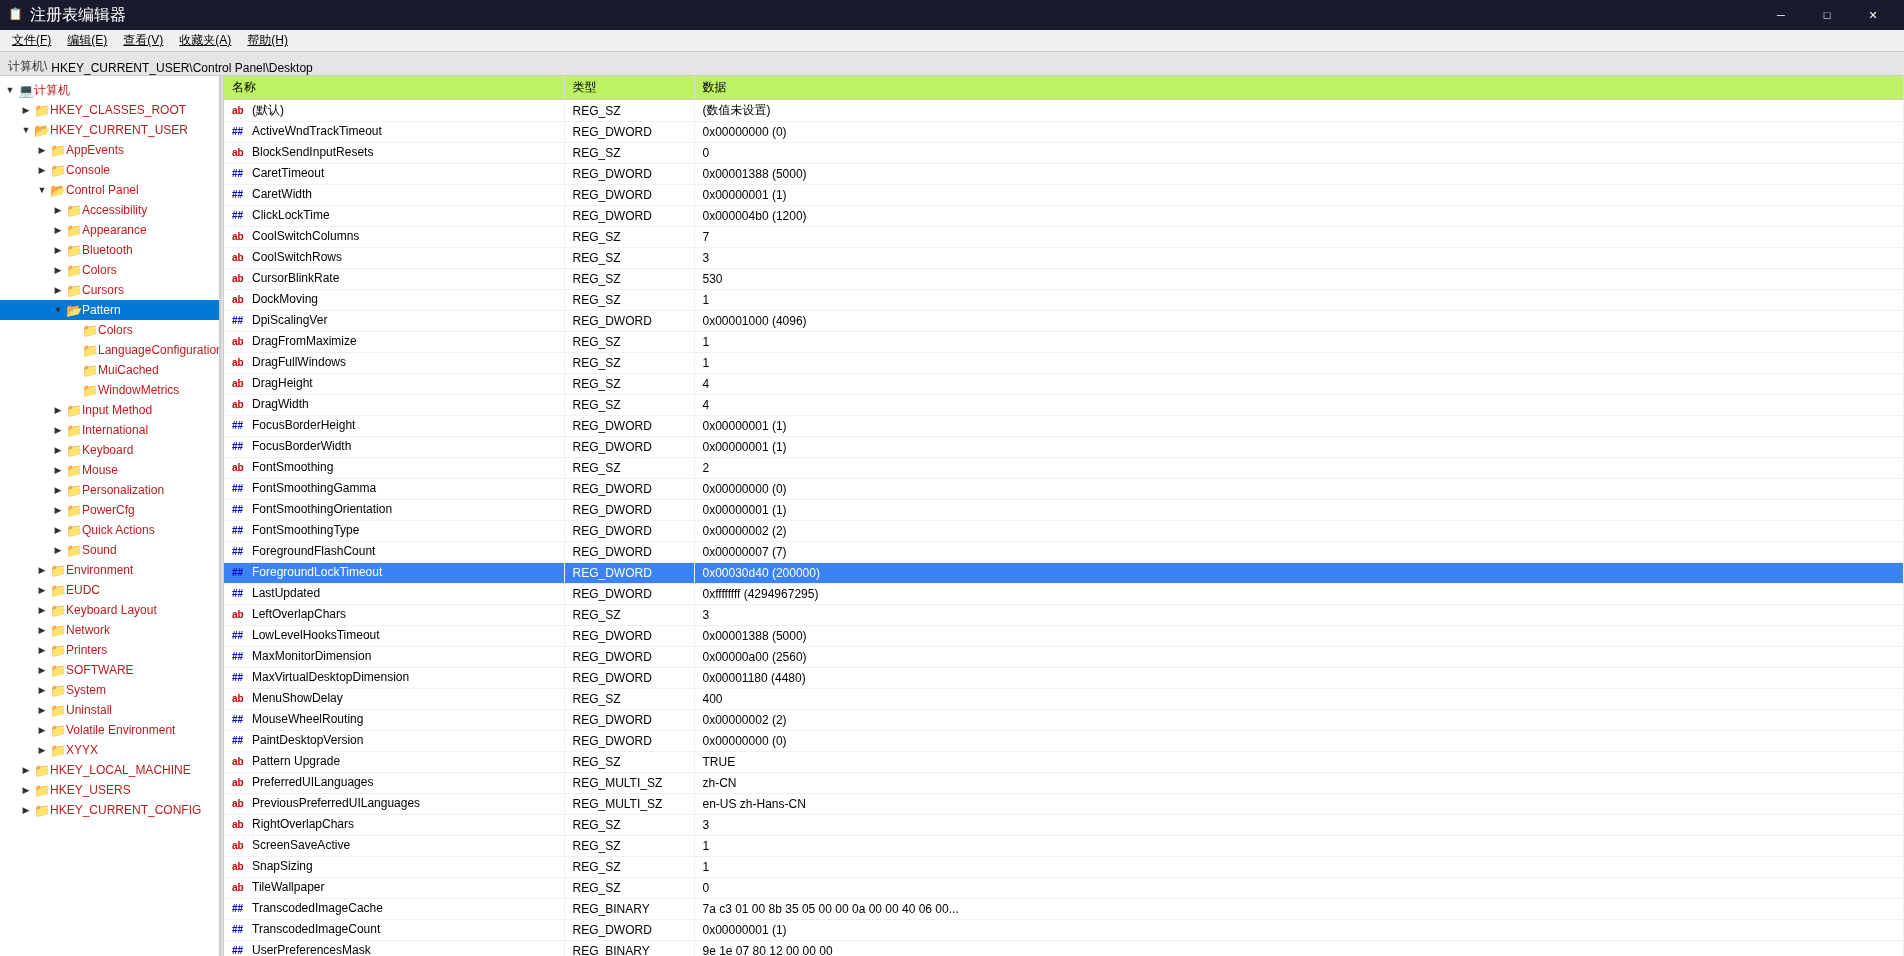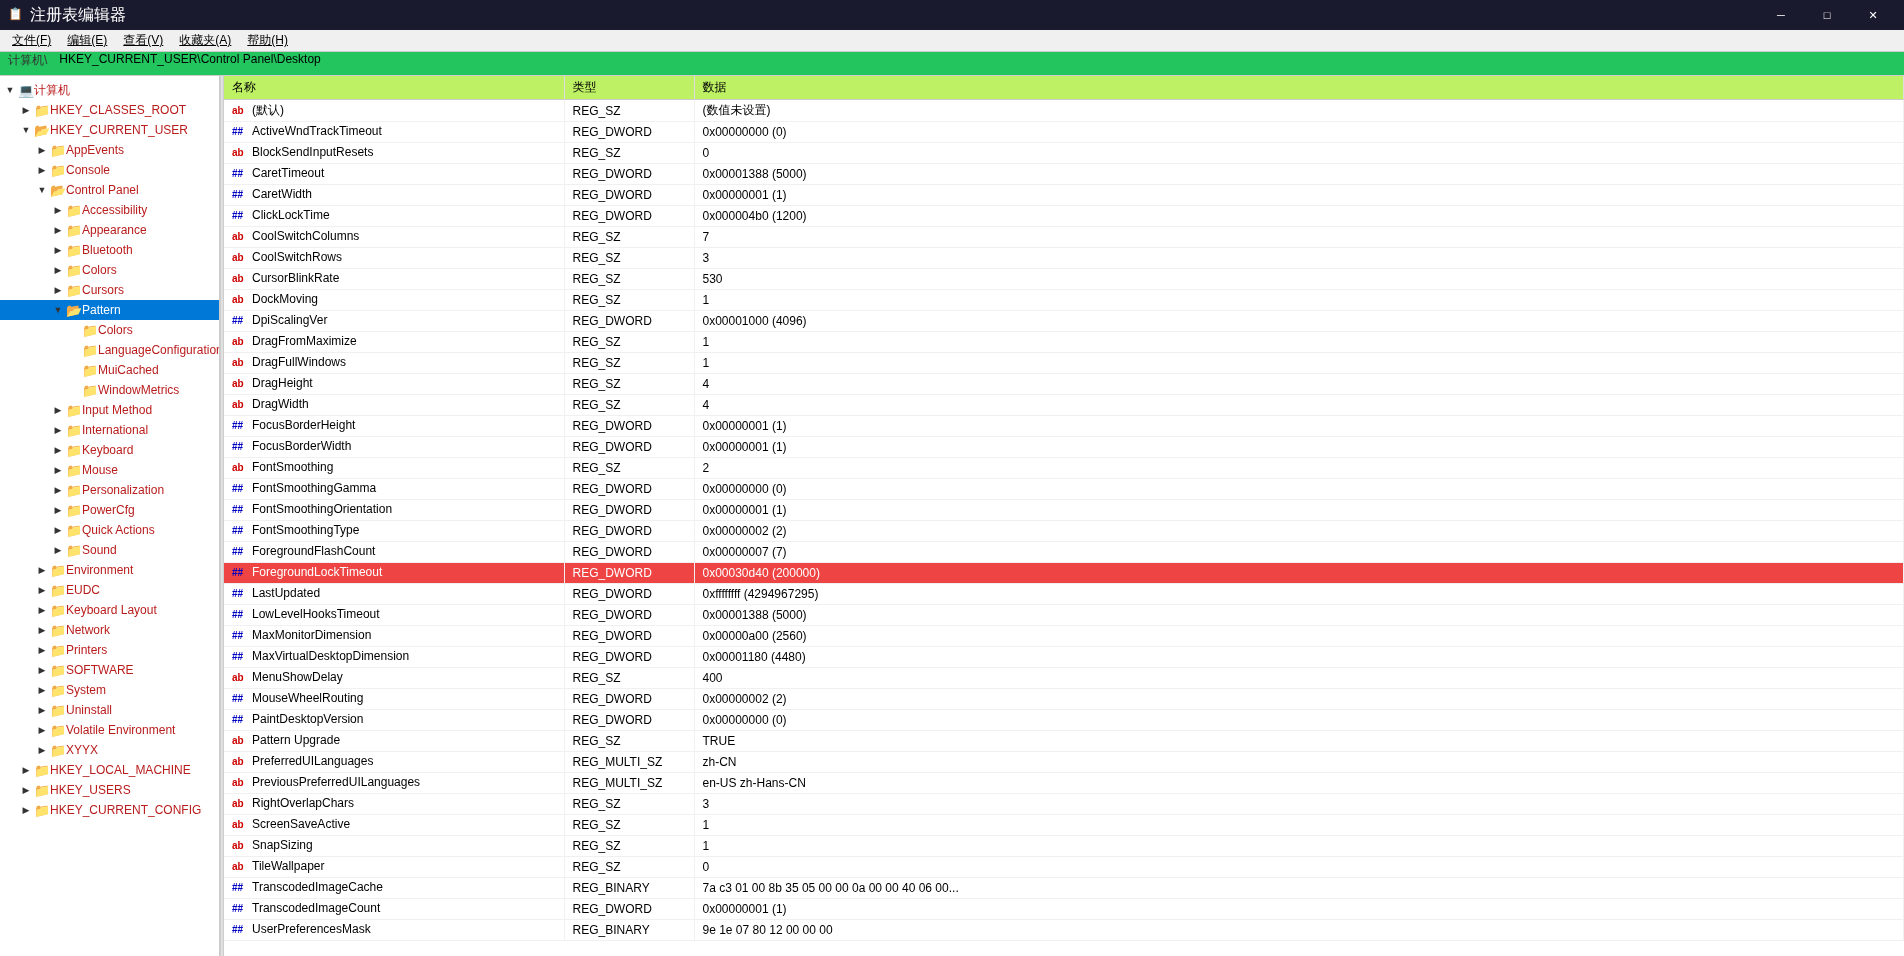--- a/index.html
+++ b/index.html
@@ -65,27 +65,27 @@
     .menu-item {
       padding: 2px 8px;
       cursor: pointer;
       font-size: 12px;
       text-decoration: underline;
     }
 
     
     .address-bar {
       height: 24px;
-      background: #22c55e;
-      display: flex;
-      align-items: flex-start;
+      background: #e5e5e5;
+      display: flex;
+      align-items: flex-end;
       padding: 0 8px;
       border-bottom: 1px solid #ccc;
       font-size: 12px;
-      gap: 12px;
+      gap: 4px;
     }
     .address-label { color: #333; }
     .address-value { color: #000; }
 
     
     .main-content {
       display: flex;
       height: calc(956px - 30px - 22px - 24px);
     }
 
@@ -160,21 +160,21 @@
       position: sticky;
       top: 0;
       cursor: pointer;
     }
     .registry-table td {
       padding: 2px 8px;
       border-bottom: 1px solid #f0f0f0;
       border-right: 1px solid #f0f0f0;
       white-space: nowrap;
     }
-    .registry-table tr.selected td { background: #ef4444; color: #fff; }
+    .registry-table tr.selected td { background: #3b82f6; color: #fff; }
 
     .col-name { width: 340px; }
     .col-type { width: 130px; }
     .col-data { }
 
     .reg-icon {
       display: inline-block;
       width: 16px;
       height: 16px;
       margin-right: 4px;
@@ -539,20 +539,25 @@
             <td class="col-name"><span class="reg-icon"><span style="color:#0000c0;font-size:10px;font-weight:bold;">##</span></span>ForegroundLockTimeout</td>
             <td class="col-type">REG_DWORD</td>
             <td class="col-data">0x00030d40 (200000)</td>
           </tr>
           <tr>
             <td class="col-name"><span class="reg-icon"><span style="color:#0000c0;font-size:10px;font-weight:bold;">##</span></span>LastUpdated</td>
             <td class="col-type">REG_DWORD</td>
             <td class="col-data">0xffffffff (4294967295)</td>
           </tr>
           <tr>
+            <td class="col-name"><span class="reg-icon"><span style="color:#c00;font-size:10px;font-weight:bold;">ab</span></span>LeftOverlapChars</td>
+            <td class="col-type">REG_SZ</td>
+            <td class="col-data">3</td>
+          </tr>
+          <tr>
             <td class="col-name"><span class="reg-icon"><span style="color:#0000c0;font-size:10px;font-weight:bold;">##</span></span>LowLevelHooksTimeout</td>
             <td class="col-type">REG_DWORD</td>
             <td class="col-data">0x00001388 (5000)</td>
           </tr>
           <tr>
             <td class="col-name"><span class="reg-icon"><span style="color:#0000c0;font-size:10px;font-weight:bold;">##</span></span>MaxMonitorDimension</td>
             <td class="col-type">REG_DWORD</td>
             <td class="col-data">0x00000a00 (2560)</td>
           </tr>
           <tr>

